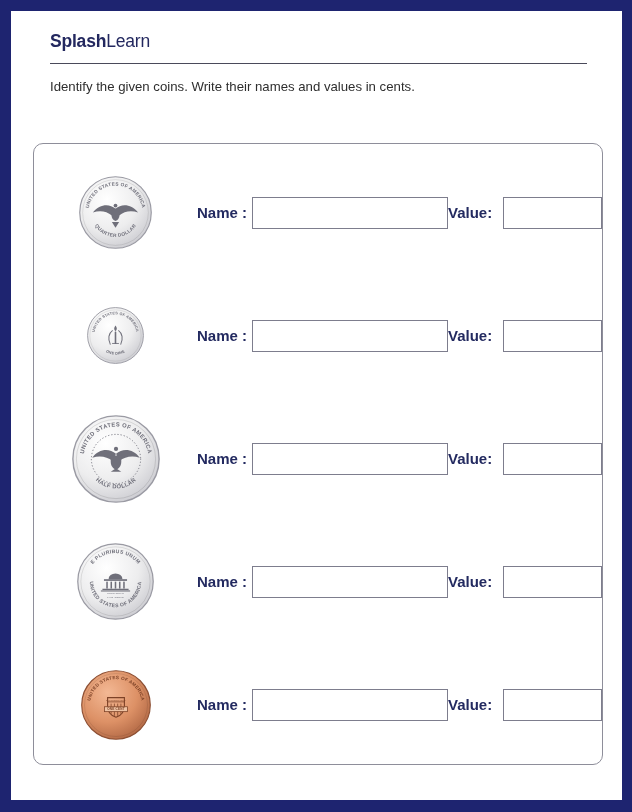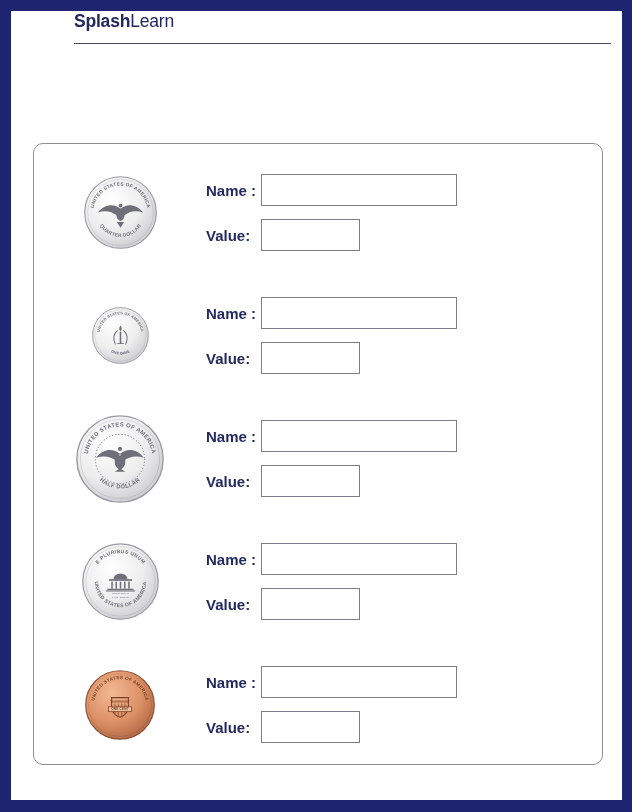--- a/index.html
+++ b/index.html
@@ -6,55 +6,56 @@
   body{
     width:632px;height:812px;
     background:#1e2470;
     font-family:"Liberation Sans",sans-serif;
     position:relative;overflow:hidden;
   }
   .page{
     position:absolute;left:11px;top:11px;width:611px;height:789px;
     background:#ffffff;box-sizing:border-box;
   }
-  .header{padding:0 0 0 39px;margin-left:24px;}
+  .header{padding:20px 0 0 39px;}
   .logo{font-size:17.5px;color:#23285f;letter-spacing:-0.2px;}
   .logo .b{font-weight:800;}
   .logo .l{font-weight:500;}
   .rule{width:537px;height:0;border-top:1.4px solid #4a4a5a;margin:11px 0 0 0;}
   .title{margin-top:13px;font-size:21.5px;font-weight:800;color:#1c2d6e;}
   .instruction{margin-top:15px;font-size:13.2px;color:#2e2e2e;}
   .worksheet{
     position:absolute;left:22px;top:132px;width:570px;height:622px;
     border:1.5px solid #8e8e9a;border-radius:10px;box-sizing:border-box;
     padding-top:30px;background:#ffffff;
   }
   .row{display:flex;height:77px;margin-bottom:46px;}
   .coin-cell{width:172px;display:flex;align-items:center;justify-content:center;}
-  .fields{display:flex;flex-direction:column;justify-content:space-between;}
+  .fields{display:flex;flex-direction:row;justify-content:space-between;}
   .field{display:flex;align-items:center;}
   .flabel{width:55px;font-size:15px;font-weight:700;color:#232a60;}
   .box{
     box-sizing:border-box;height:32px;border:1.5px solid #7d7d8d;background:#fff;
     font-family:"Liberation Sans",sans-serif;font-size:14px;padding:0 6px;color:#222;
     border-radius:0;outline:none;
   }
   .name-box{width:196px;}
   .value-box{width:99px;}
   svg.coin{display:block;}
 </style>
 </head>
 <body>
 
 <div class="page">
   <div class="header">
     <div class="logo">
       <span class="b">Splash</span><span class="l">Learn</span>
     </div>
     <div class="rule"></div>
+    <div class="instruction">Identify the given coins. Write their names and values in cents.</div>
   </div>
 
   <div class="worksheet">
 
     <div class="row">
       <div class="coin-cell">
           <svg class="coin" viewBox="0 0 100 100" width="73" height="73">
             <defs>
               <radialGradient id="g0" cx="38%" cy="32%" r="78%">
                 <stop offset="0" stop-color="#ffffff"></stop>

